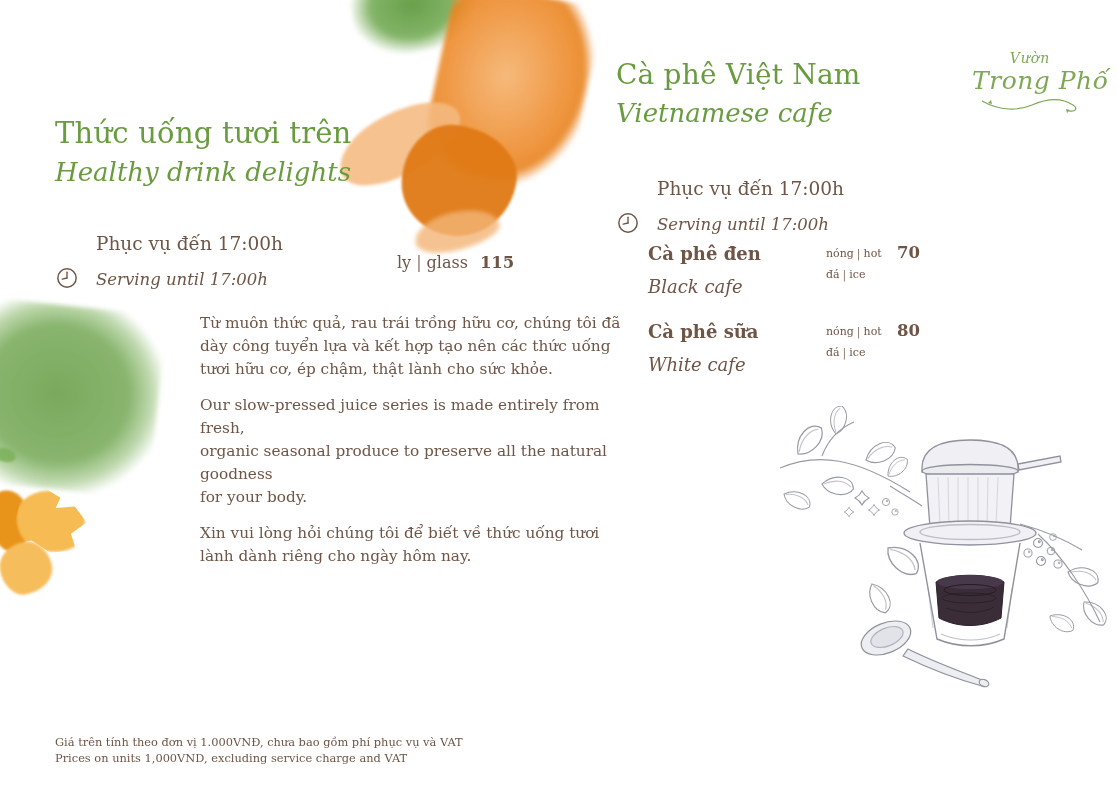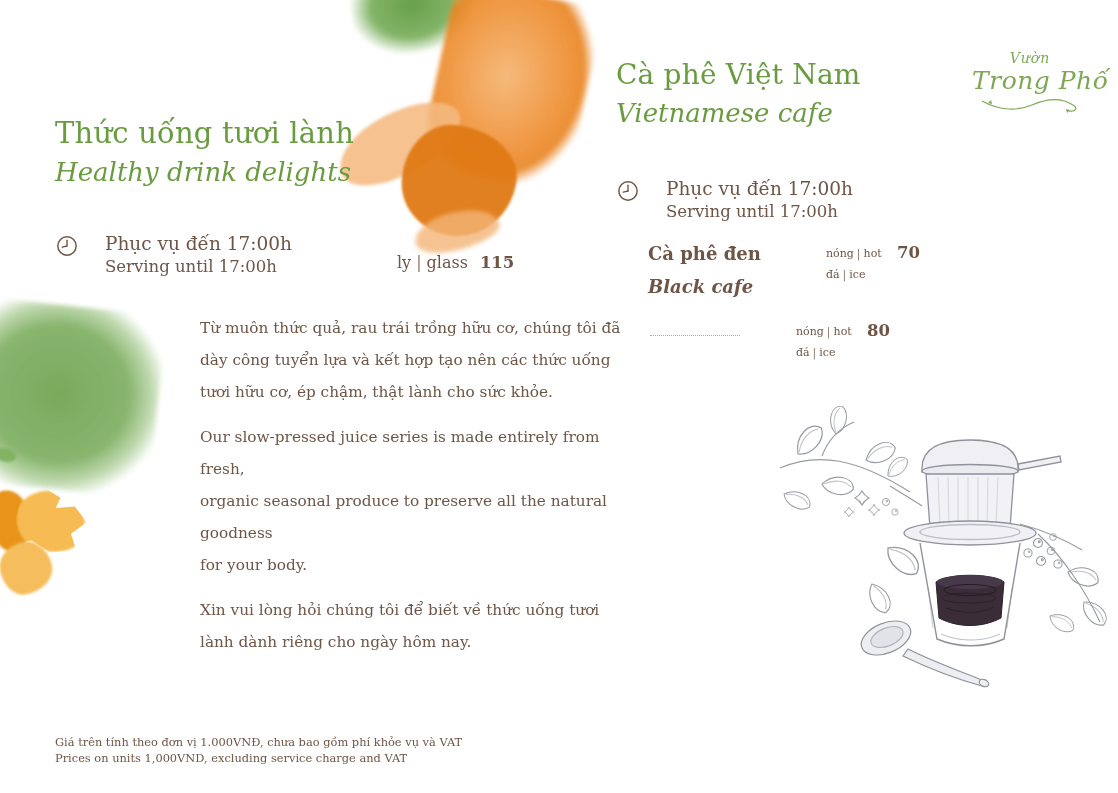--- a/index.html
+++ b/index.html
@@ -67,40 +67,40 @@
   .wc-flower-low{
     left:0px;top:542px;width:52px;height:52px;
     background:#F6BD5C;border-radius:55% 45% 60% 40% / 45% 55% 45% 55%;
     filter:blur(1px);transform:rotate(-10deg);
   }
 
   
   .title-vi{font-size:29px;color:#699B3F;letter-spacing:.2px;white-space:nowrap;}
   .title-en{font-size:26px;color:#699B3F;font-style:italic;white-space:nowrap;margin-top:7px;}
 
-  .serving{display:flex;gap:27px;align-items:flex-start;}
+  .serving{display:flex;gap:18px;align-items:flex-end;}
   .serving .txt .l1{font-size:18.5px;}
-  .serving .txt .l2{font-size:16.5px;margin-top:3px;}
+  .serving .txt .l2{font-size:16.5px;font-style:italic;margin-top:16px;}
   .clock{flex:0 0 auto;margin-top:2px;}
 
   .unitline{display:flex;align-items:baseline;width:112px;font-size:16px;text-align:right;}
   .unitline .sep{margin:0 5px;color:#8a7260;}
   .unitline .dots{flex:1;border-bottom:1.6px dotted #AF9E8F;margin:0 5px 3px 7px;height:2px;}
   .unitline .uprice{font-weight:600;font-size:16.5px;}
 
-  .paras{width:430px;font-size:15.3px;line-height:32px;}
+  .paras{width:430px;font-size:15.3px;line-height:23px;}
   .paras p{margin:0 0 13px 0;white-space:pre-line;}
 
   .foot{font-size:11.4px;line-height:15.5px;}
 
   
   .mi{display:flex;align-items:flex-start;margin-bottom:21px;width:242px;}
   .mi-names{width:120px;flex:0 0 auto;}
   .mi-name{font-weight:700;font-size:18px;line-height:24px;white-space:nowrap;}
-  .mi-name-en{font-weight:700;font-style:italic;font-size:18px;line-height:24px;margin-top:9px;white-space:nowrap;}
+  .mi-name-en{font-weight:400;font-style:italic;font-size:18px;line-height:24px;margin-top:9px;white-space:nowrap;}
   .mi-leader{flex:1;border-bottom:1.6px dotted #B5A496;height:2px;margin:13px 8px 0 2px;}
   .mi-opts{flex:0 0 auto;width:64px;font-size:11px;line-height:21px;padding-top:1px;margin-left:48px;}
   .mi-opts .psep{margin:0 3px;color:#8a7260;}
   .mi-price{flex:0 0 auto;width:30px;text-align:right;font-weight:600;font-size:16.5px;padding-top:1px;}
 
   
   .logo{width:116px;text-align:center;color:#7EA855;}
   .logo .l1{font-size:14px;font-style:italic;letter-spacing:1px;}
   .logo .l2{font-size:25px;font-style:italic;letter-spacing:.5px;margin-top:0px;white-space:nowrap;}
 </style>
@@ -114,21 +114,21 @@
   <div class="wc wc-orange-stroke"></div>
   <div class="wc wc-orange-dark"></div>
   <div class="wc wc-orange-dark-tail"></div>
   <div class="wc wc-green-left"></div>
   <div class="wc wc-green-sprig"></div>
   <div class="wc wc-flower-dark"></div>
   <div class="wc wc-flower-petals"></div>
   <div class="wc wc-flower-low"></div>
 
   <div class="abs" style="left:55px;top:116px;">
-    <div class="title-vi">Thức uống tươi lành</div>
+    <div class="title-vi">Thức uống tươi trên</div>
     <div class="title-en">Healthy drink delights</div>
   </div>
 
   <div class="abs serving" style="left:56px;top:233px;">
     <svg class="clock" width="22" height="22" viewBox="0 0 24 24">
       <circle cx="12" cy="12" r="10" fill="none" stroke="#6F5546" stroke-width="1.6"></circle>
       <line x1="12" y1="12" x2="12" y2="5.6" stroke="#6F5546" stroke-width="1.5" stroke-linecap="round"></line>
       <line x1="12" y1="12" x2="6.8" y2="13.2" stroke="#6F5546" stroke-width="1.5" stroke-linecap="round"></line>
     </svg>
     <div class="txt">
@@ -150,21 +150,21 @@
 dày công tuyển lựa và kết hợp tạo nên các thức uống
 tươi hữu cơ, ép chậm, thật lành cho sức khỏe.</p>
     <p class="it">Our slow-pressed juice series is made entirely from fresh,
 organic seasonal produce to preserve all the natural goodness
 for your body.</p>
     <p>Xin vui lòng hỏi chúng tôi để biết về thức uống tươi
 lành dành riêng cho ngày hôm nay.</p>
   </div>
 
   <div class="abs foot" style="left:55px;top:735px;">
-    <div>Giá trên tính theo đơn vị 1.000VNĐ, chưa bao gồm phí khỏe vụ và VAT</div>
+    <div>Giá trên tính theo đơn vị 1.000VNĐ, chưa bao gồm phí phục vụ và VAT</div>
     <div>Prices on units 1,000VND, excluding service charge and VAT</div>
   </div>
 
   <div class="abs" style="left:616px;top:58px;">
     <div class="title-vi" style="font-size:28px;">Cà phê Việt Nam</div>
     <div class="title-en">Vietnamese cafe</div>
   </div>
 
   <div class="abs logo" style="left:972px;top:50px;">
     <div class="l1">Vườn</div>
@@ -197,20 +197,24 @@
       </div>
       <div class="mi-leader"></div>
       <div class="mi-opts">
         <div><span>nóng</span><span class="psep">|</span><span class="it">hot</span></div>
         <div><span>đá</span><span class="psep">|</span><span class="it">ice</span></div>
       </div>
       <div class="mi-price">70</div>
     </div>
 
     <div class="mi">
+      <div class="mi-names">
+        <div class="mi-name">Cà phê sữa</div>
+        <div class="mi-name-en">White cafe</div>
+      </div>
       <div class="mi-leader"></div>
       <div class="mi-opts">
         <div><span>nóng</span><span class="psep">|</span><span class="it">hot</span></div>
         <div><span>đá</span><span class="psep">|</span><span class="it">ice</span></div>
       </div>
       <div class="mi-price">80</div>
     </div>
 
   </div>
 

